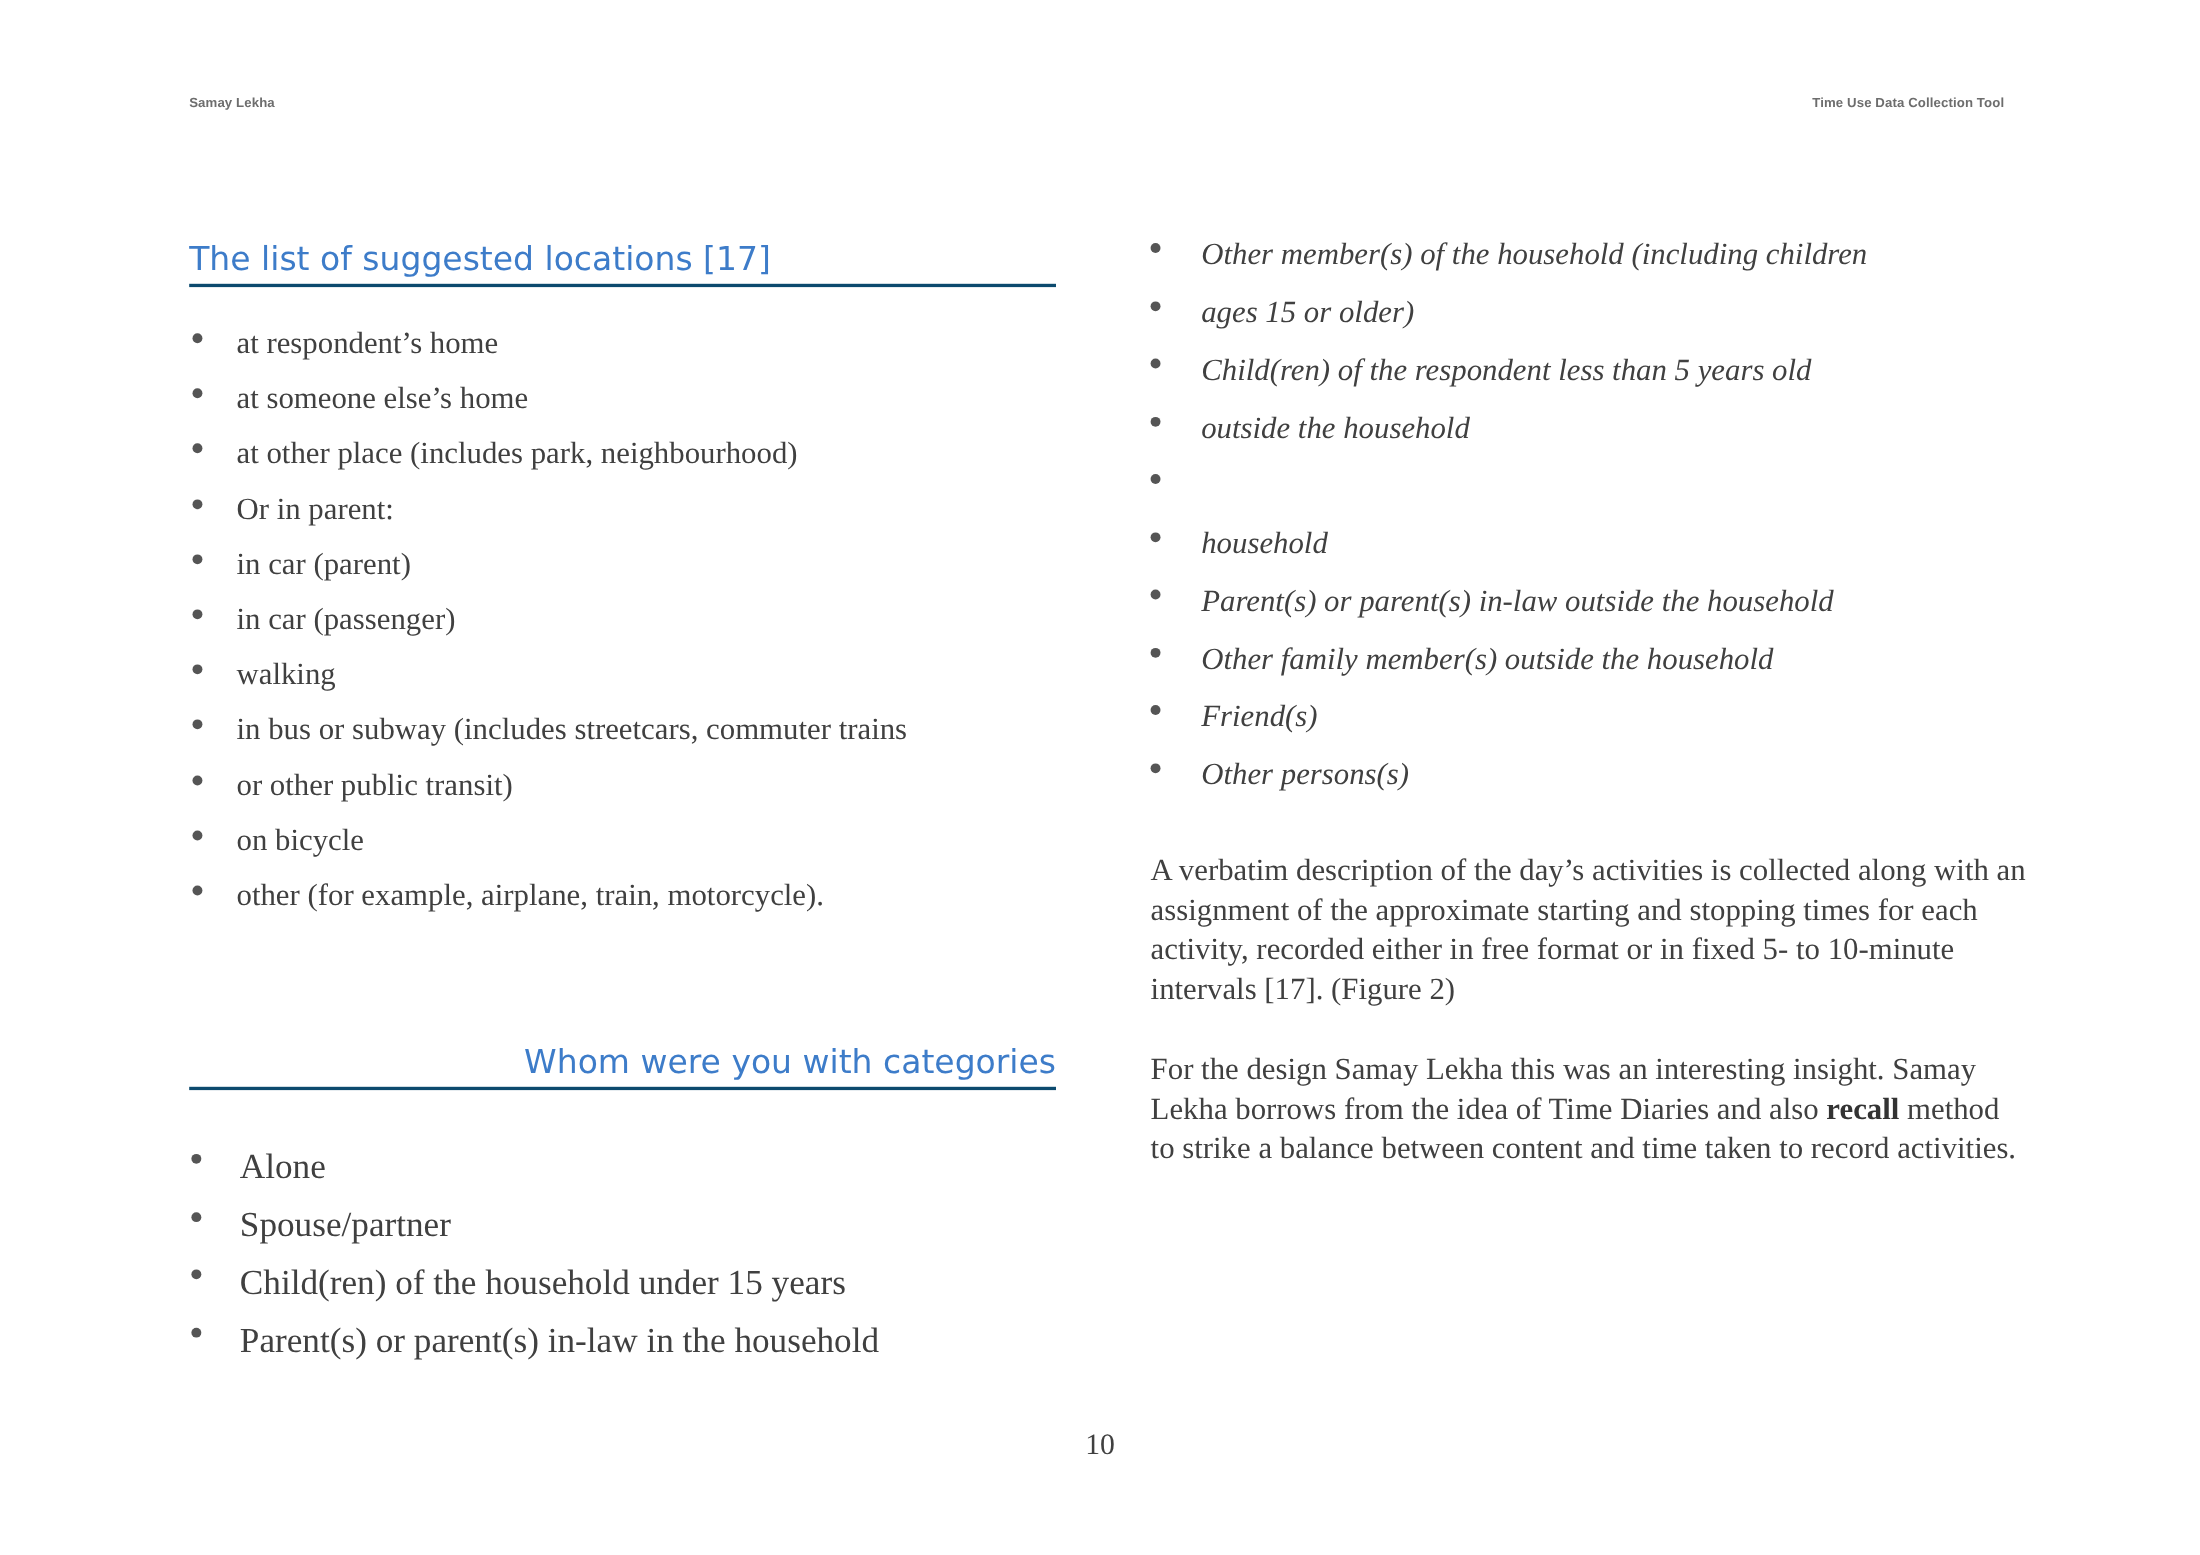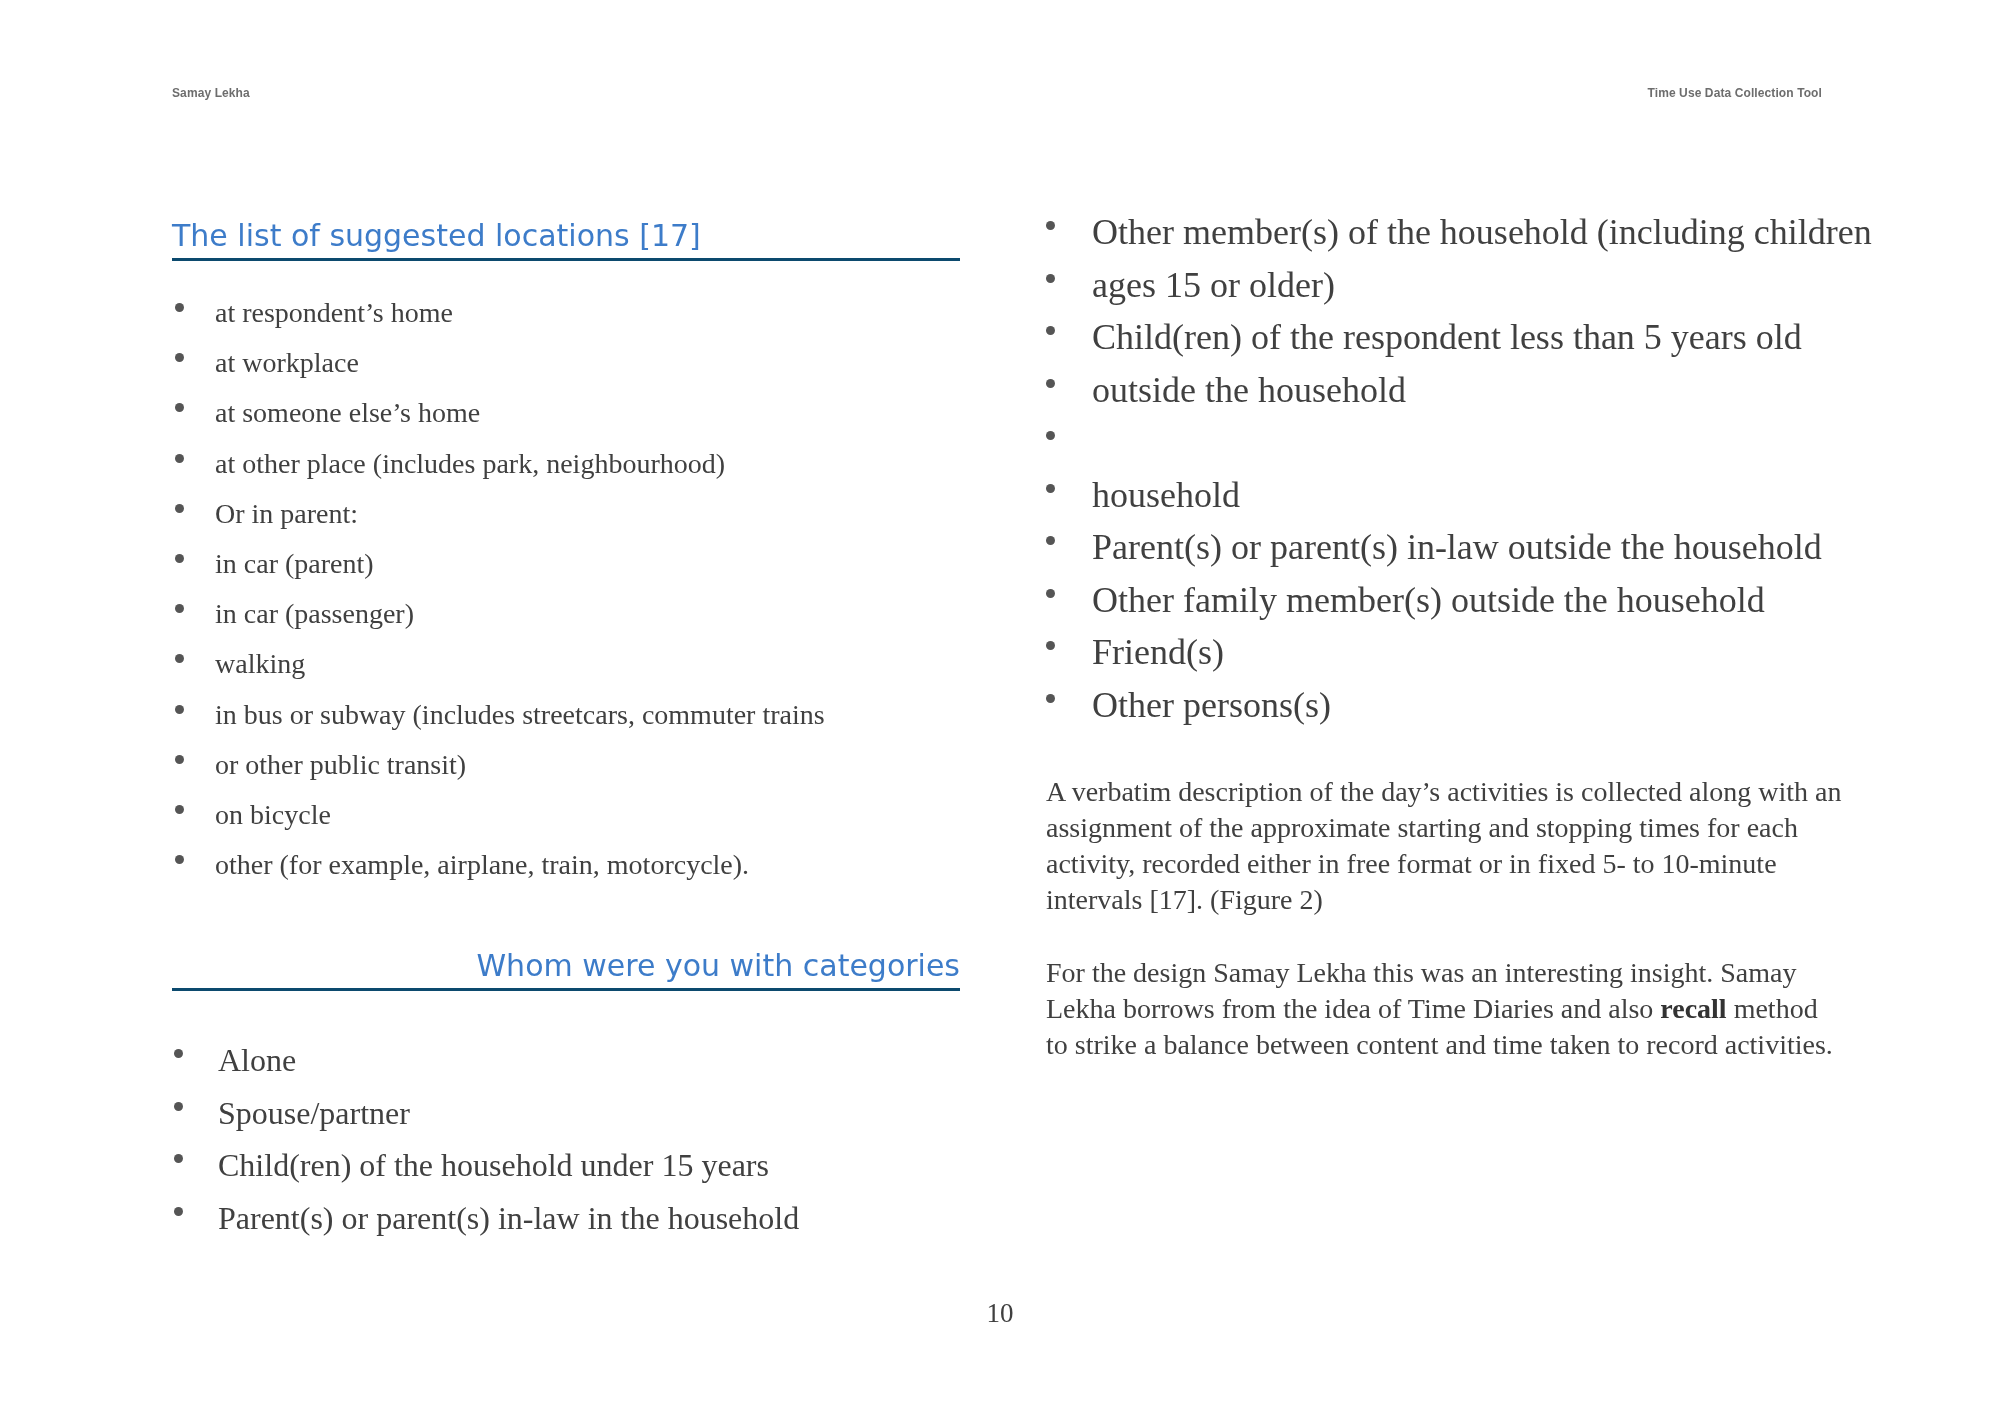--- a/index.html
+++ b/index.html
@@ -38,21 +38,21 @@
   }
 
   ul.loc { top: 295px; font-size: 28px; }
   ul.loc li { height: 50.2px; line-height: 36px; padding-left: 43px; }
   ul.loc li .dot { top: 8px; left: 3px; }
 
   ul.whom { top: 1040px; font-size: 32px; }
   ul.whom li { height: 52.7px; line-height: 40px; padding-left: 46px; }
   ul.whom li .dot { top: 9px; left: 2px; }
 
-  ul.whom-cont { top: 212px; font-size: 36px; left: 0; }
+  ul.whom-cont { top: 212px; font-size: 28px; left: 0; font-style: italic; }
   ul.whom-cont li { height: 52.5px; line-height: 40px; padding-left: 46px; }
   ul.whom-cont li .dot { top: 9px; left: 0px; }
 
   .para {
     position: absolute; left: 0; width: 800px; margin: 0;
     font-family: "Liberation Serif", "DejaVu Serif", serif;
     font-size: 28px; line-height: 36px; color: #404040;
   }
   .p1 { top: 774px; }
   .p2 { top: 955px; }
@@ -69,21 +69,20 @@
 
 <div class="page">
 
   <div class="running-header rh-left">Samay Lekha</div>
   <div class="running-header rh-right">Time Use Data Collection Tool</div>
 
   <div class="col-left">
     <div class="section-heading h1">The list of suggested locations [17]</div>
     <ul class="bullets loc">
       <li><span class="dot"></span><span>at respondent’s home</span></li>
-      <li><span class="dot"></span><span>at workplace</span></li>
       <li><span class="dot"></span><span>at someone else’s home</span></li>
       <li><span class="dot"></span><span>at other place (includes park, neighbourhood)</span></li>
       <li><span class="dot"></span><span>Or in parent:</span></li>
       <li><span class="dot"></span><span>in car (parent)</span></li>
       <li><span class="dot"></span><span>in car (passenger)</span></li>
       <li><span class="dot"></span><span>walking</span></li>
       <li><span class="dot"></span><span>in bus or subway (includes streetcars, commuter trains</span></li>
       <li><span class="dot"></span><span>or other public transit)</span></li>
       <li><span class="dot"></span><span>on bicycle</span></li>
       <li><span class="dot"></span><span>other (for example, airplane, train, motorcycle).</span></li>

